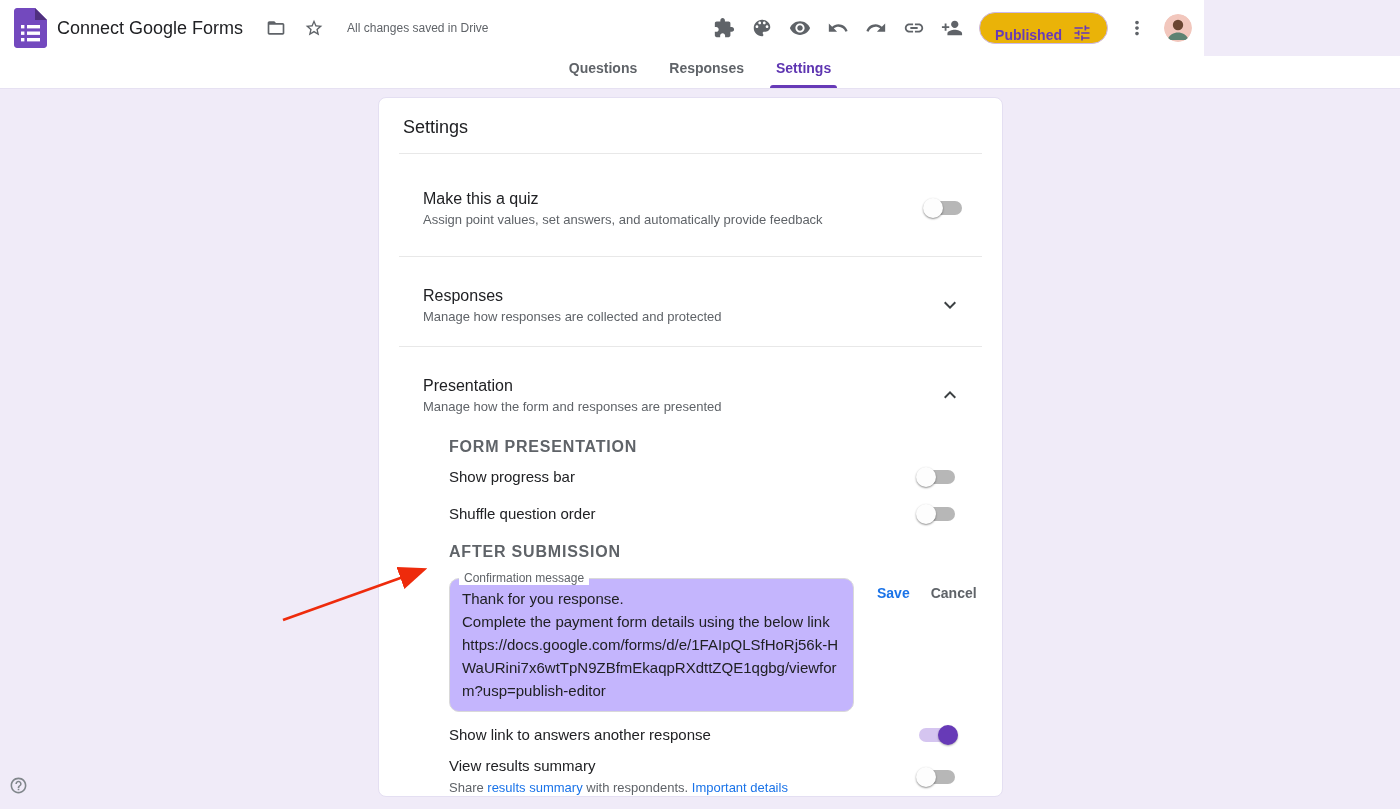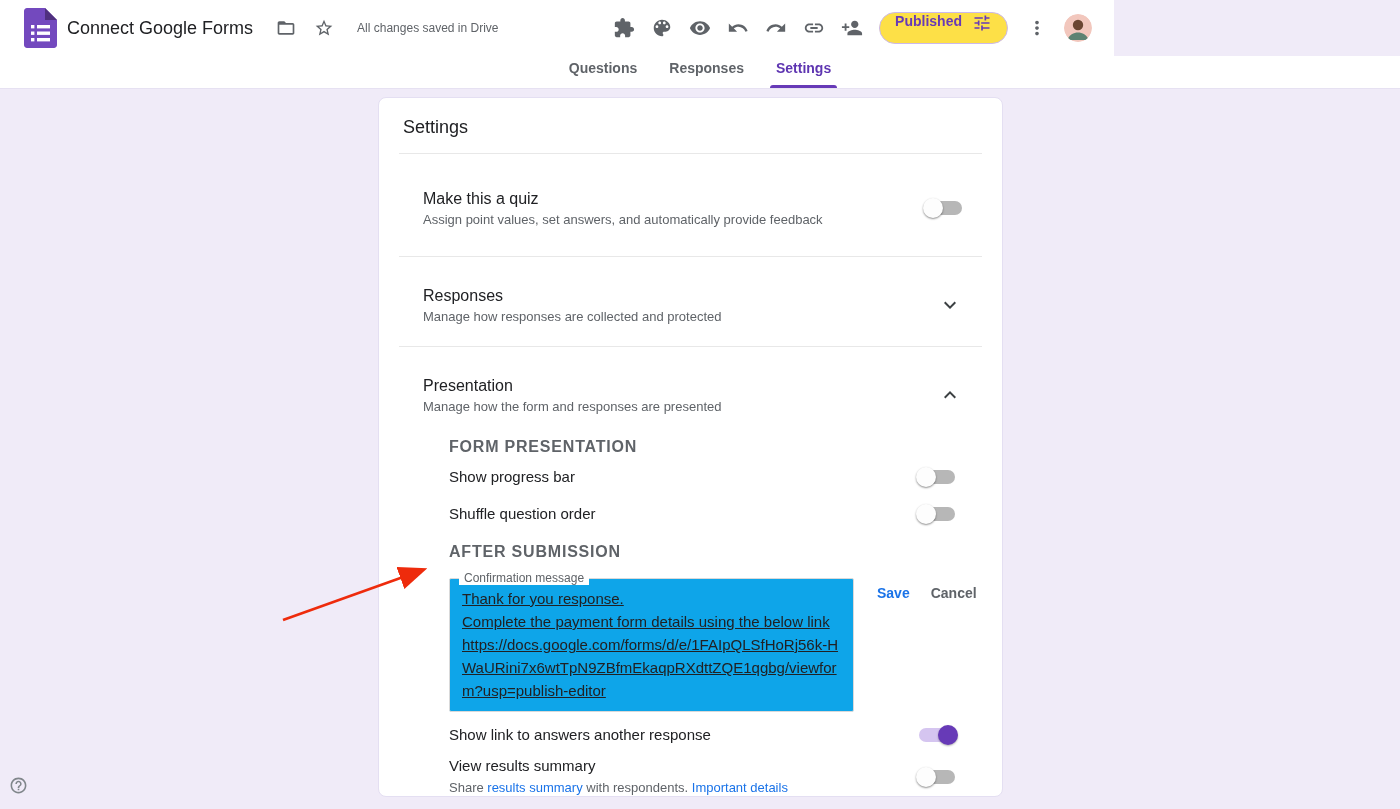--- a/index.html
+++ b/index.html
@@ -1,28 +1,28 @@
 <!DOCTYPE html>
 <html><head>
 <meta charset="utf-8">
 <style>
   * { margin:0; padding:0; box-sizing:border-box; }
   html,body { width:1400px; height:809px; overflow:hidden; }
   body { font-family:"Liberation Sans","DejaVu Sans",sans-serif; background:#f0ebf8; position:relative; color:#202124; }
 
   
-  .topbar { position:absolute; left:0; top:0; width:1114px; height:56px; background:#fff; display:flex; align-items:center; padding:0 22px; }
+  .topbar { position:absolute; left:0; top:0; width:1204px; height:56px; background:#fff; display:flex; align-items:center; padding:0 12px; }
   .logo { width:33px; height:40px; margin:0 10px 0 2px; flex:0 0 auto; }
   .app-title { font-size:18px; color:#202124; margin-right:14px; white-space:nowrap; }
   .tb-icon-btn { width:38px; height:38px; display:flex; align-items:center; justify-content:center; border-radius:50%; color:#5f6368; cursor:pointer; flex:0 0 auto; }
   .tb-icon-btn svg { width:22px; height:22px; fill:currentColor; }
   .small-btn svg { width:20px; height:20px; }
   .saved-status { font-size:12px; color:#5f6368; margin-left:14px; white-space:nowrap; }
   .tb-right { margin-left:auto; display:flex; align-items:center; }
-  .published-btn { height:32px; display:flex; align-items:flex-start; gap:10px; border:1px solid #cbb9ec; border-radius:17px; padding:0 15px; color:#673ab7; font-size:14px; font-weight:bold; margin:0 10px 0 8px; cursor:pointer; background:#fde047; }
+  .published-btn { height:32px; display:flex; align-items:flex-end; gap:10px; border:1px solid #cbb9ec; border-radius:17px; padding:0 15px; color:#673ab7; font-size:14px; font-weight:bold; margin:0 10px 0 8px; cursor:pointer; background:#eab308; }
   .published-btn svg { width:20px; height:20px; fill:currentColor; }
   .avatar { width:28px; height:28px; border-radius:50%; overflow:hidden; margin-left:8px; cursor:pointer; flex:0 0 auto; }
 
   
   .tabsbar { position:absolute; left:0; top:56px; width:1400px; height:33px; background:#fff; border-bottom:1px solid #e6e1f2; display:flex; justify-content:center; gap:0; }
   .tab { position:relative; padding:0 16px; font-size:14px; color:#5f6368; font-weight:bold; display:flex; align-items:flex-start; padding-top:4px; cursor:pointer; }
   .tab.on { color:#5e35b1; }
   .tab .underline { display:none; }
   .tab.on .underline { display:block; position:absolute; left:10px; right:10px; bottom:0; height:3px; background:#673ab7; border-radius:3px 3px 0 0; }
 
@@ -48,21 +48,21 @@
   .switch { position:relative; width:36px; height:14px; border-radius:7px; background:#b7b7b7; cursor:pointer; flex:0 0 auto; }
   .switch .knob { position:absolute; left:-3px; top:-3px; width:20px; height:20px; border-radius:50%; background:#fdfdfd; box-shadow:0 1px 2px rgba(0,0,0,.45); }
   .switch.on { background:#d5c5f0; }
   .switch.on .knob { left:19px; background:#673ab7; box-shadow:0 1px 2px rgba(0,0,0,.3); }
 
   
   .sec-row .switch { margin-top:13px; }
 
   
   .confirm-wrap { display:flex; align-items:flex-start; padding-left:70px; }
-  .confirm-box { position:relative; width:405px; border:1px solid #d9d9d9; border-radius:2px; padding:8px 12px 9px 12px; background:#0ea5e9; cursor:text;text-decoration:underline; }
+  .confirm-box { position:relative; width:405px; border:1px solid #d9d9d9; border-radius:10px; padding:8px 12px 9px 12px; background:#c4b5fd; cursor:text; }
   .confirm-label { position:absolute; top:-8px; left:9px; background:#fff; padding:0 5px; font-size:12px; color:#5f6368; }
   .confirm-text { font-size:15px; line-height:23px; color:#202124; }
   .confirm-text .break { word-break:break-all; }
   .confirm-actions { display:flex; gap:21px; margin-left:23px; padding-top:7px; }
   .btn-save { font-size:14px; font-weight:bold; color:#1a73e8; cursor:pointer; }
   .btn-cancel { font-size:14px; font-weight:bold; color:#5f6368; cursor:pointer; }
 
   
   .help-fab { position:absolute; left:9px; top:776px; width:19px; height:19px; color:#80868b; cursor:pointer; }
   .help-fab svg { width:19px; height:19px; fill:currentColor; }

